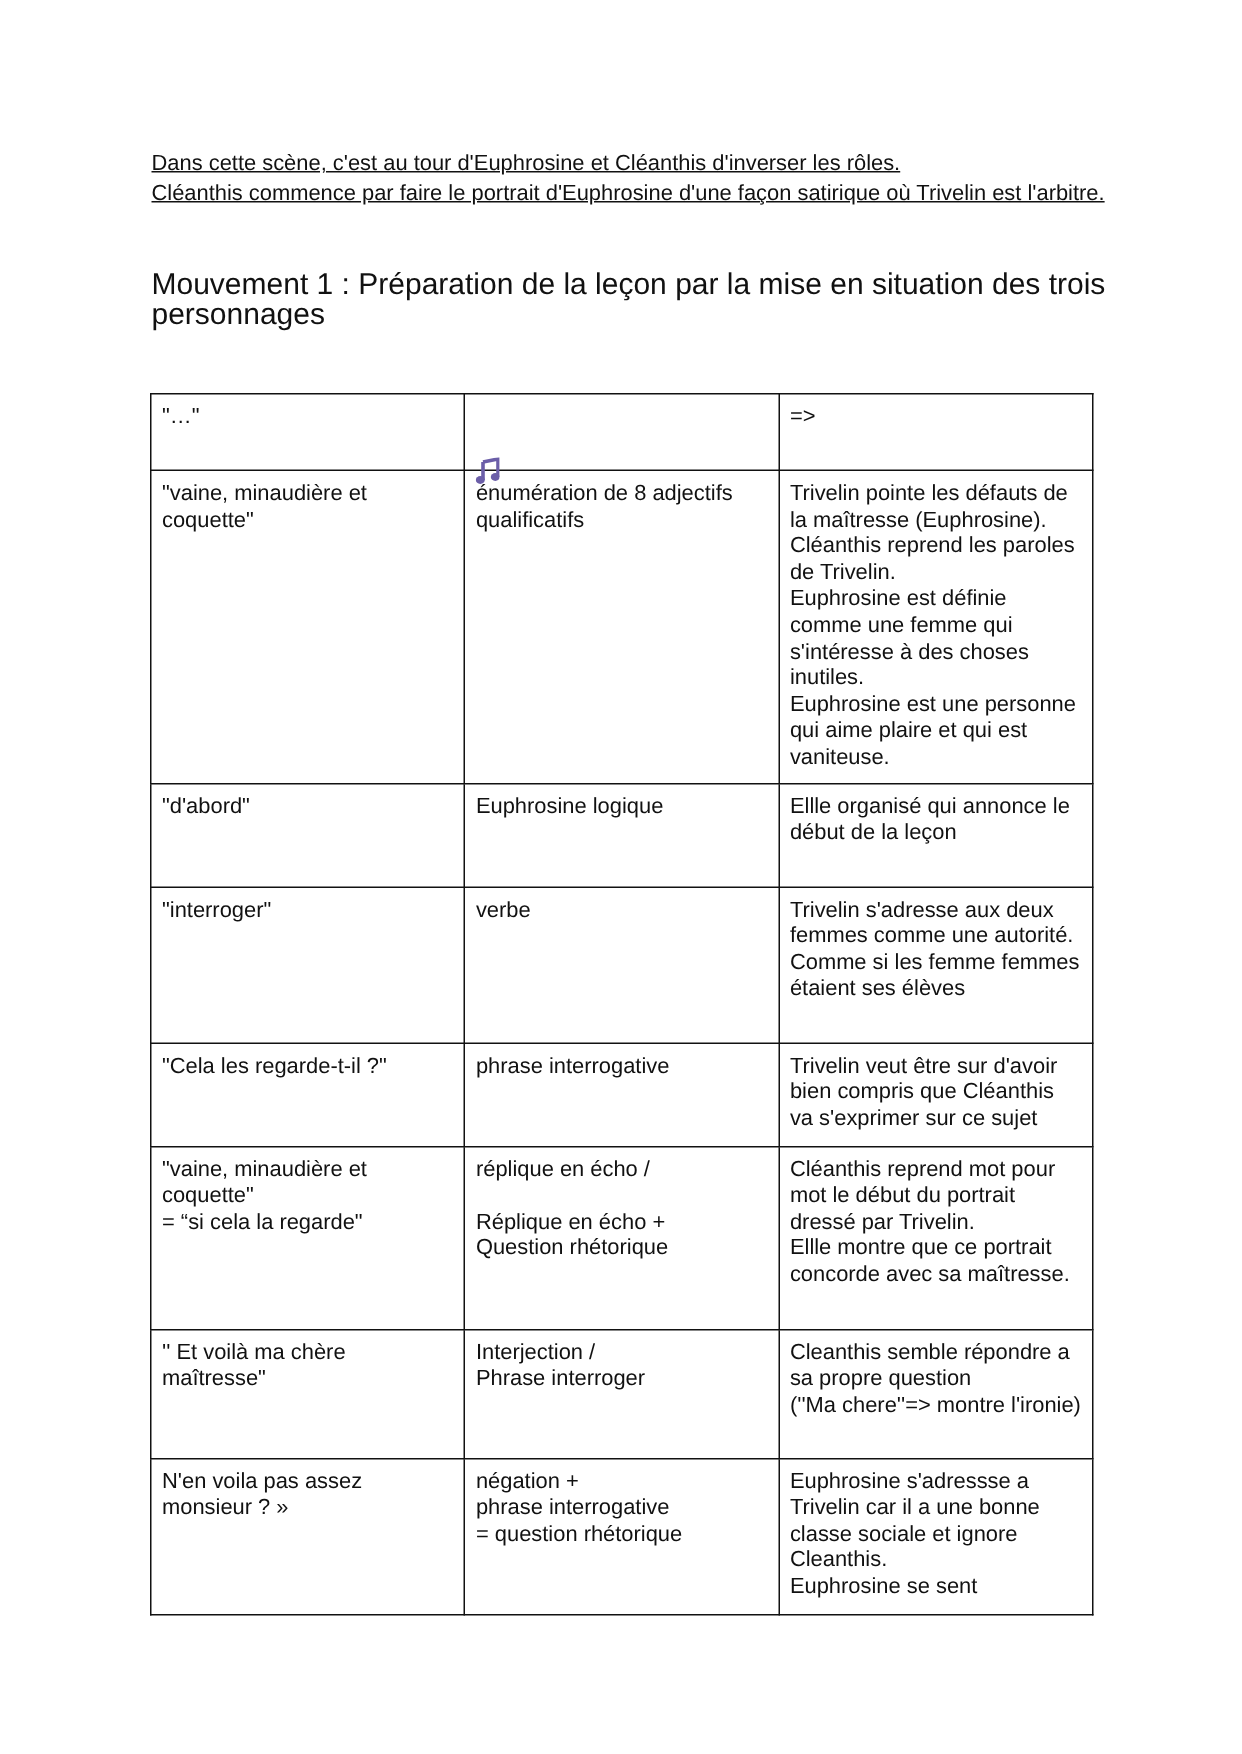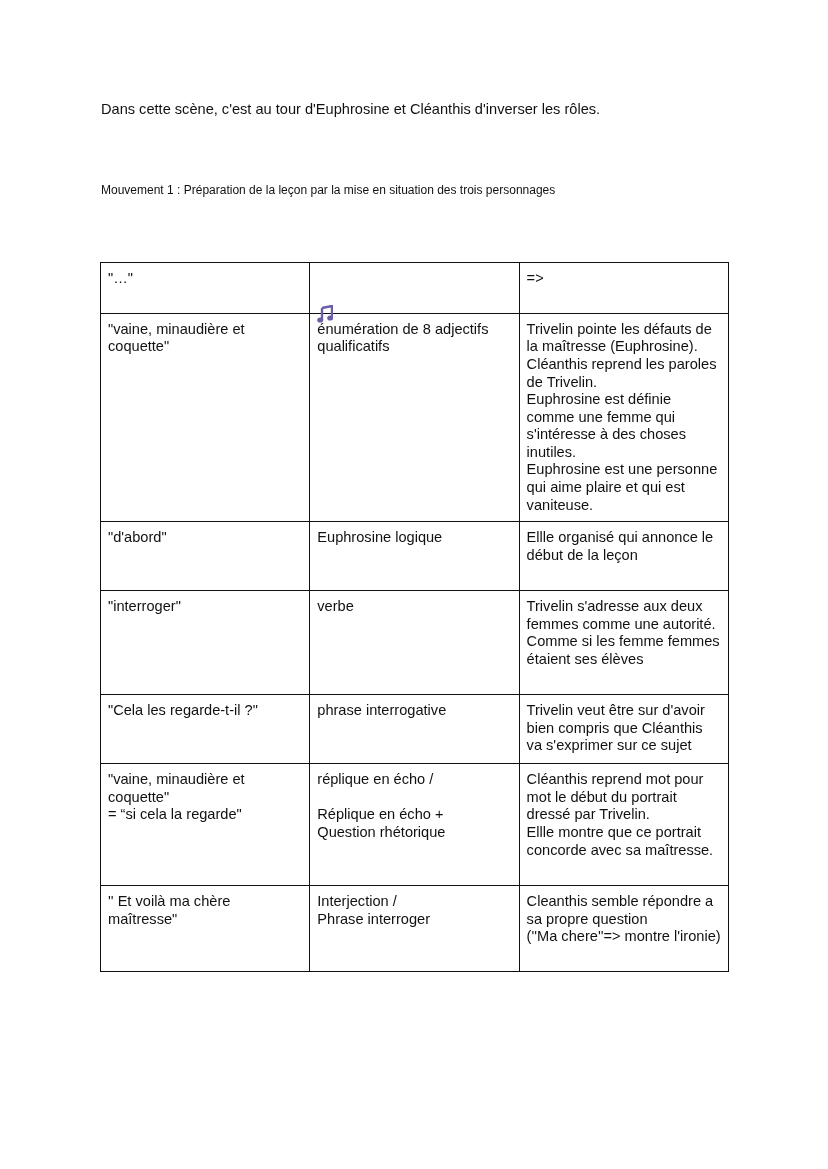--- a/index.html
+++ b/index.html
@@ -1,20 +1,20 @@
 <!DOCTYPE html>
 <html><head>
 <meta charset="utf-8">
 <style>
   html, body { margin: 0; padding: 0; background: #ffffff; }
   body { width: 828px; height: 1169px; position: relative; overflow: hidden;
          font-family: "Liberation Sans", sans-serif; color: #111; }
   .intro { position: absolute; left: 101px; top: 99px; width: 640px; font-size: 14.6px; line-height: 20px; }
-  .intro p { margin: 0; }
-  .mouvement { position: absolute; left: 101px; top: 180px; font-size: 12px; line-height: 20px; margin: 0; }
+  .intro p { margin: 0; text-decoration: underline; }
+  .mouvement { position: absolute; left: 101px; top: 180px; font-size: 20px; line-height: 20px; margin: 0; }
   table.analysis { position: absolute; left: 100px; top: 262px; width: 629px;
                    border-collapse: collapse; font-size: 14.6px; line-height: 17.6px; }
   table.analysis td { border: 1.5px solid #111; vertical-align: top; padding: 7px 6px 7px 7px; white-space: pre-line; }
   table.analysis td.c1 { width: 196px; }
   table.analysis td.c2 { width: 196px; }
   table.analysis td.c3 { width: 196px; }
   .note-icon { display: inline-block; width: 16px; height: 18px; vertical-align: middle; }
   tr.h1 td { height: 21px; }
   tr.r1 td { height: 192px; }
   tr.r2 td { height: 54px; }
@@ -22,20 +22,21 @@
   tr.r4 td { height: 54px; }
   tr.r5 td { height: 107px; }
   tr.r6 td { height: 71px; margin-left: 47px; }
   tr.r7 td { height: 89px; }
 </style>
 </head>
 <body>
 
 <div class="intro">
   <p>Dans cette scène, c'est au tour d'Euphrosine et Cléanthis d'inverser les rôles.</p>
+  <p>Cléanthis commence par faire le portrait d'Euphrosine d'une façon satirique où Trivelin est l'arbitre.</p>
 </div>
 
 <p class="mouvement">Mouvement 1 : Préparation de la leçon par la mise en situation des trois personnages</p>
 
 <table class="analysis">
   <tbody>
       <tr class="h1">
     <td class="c1">"…"</td>
     <td class="c2">
       <span class="note-icon">
@@ -83,14 +84,22 @@
     <td>Cléanthis reprend mot pour mot le début du portrait dressé par Trivelin.
 Ellle montre que ce portrait concorde avec sa maîtresse.</td>
   </tr>
   <tr class="r6">
     <td>'' Et voilà ma chère maîtresse"</td>
     <td>Interjection /
 Phrase interroger</td>
     <td>Cleanthis semble répondre a sa propre question
 (''Ma chere''=&gt; montre l'ironie)</td>
   </tr>
+  <tr class="r7">
+    <td>N'en voila pas assez monsieur ? »</td>
+    <td>négation +
+phrase interrogative
+= question rhétorique</td>
+    <td>Euphrosine s'adressse a Trivelin car il a une bonne classe sociale et ignore Cleanthis.
+Euphrosine se sent</td>
+  </tr>
 </tbody>
   </table>
 
 </body></html>

